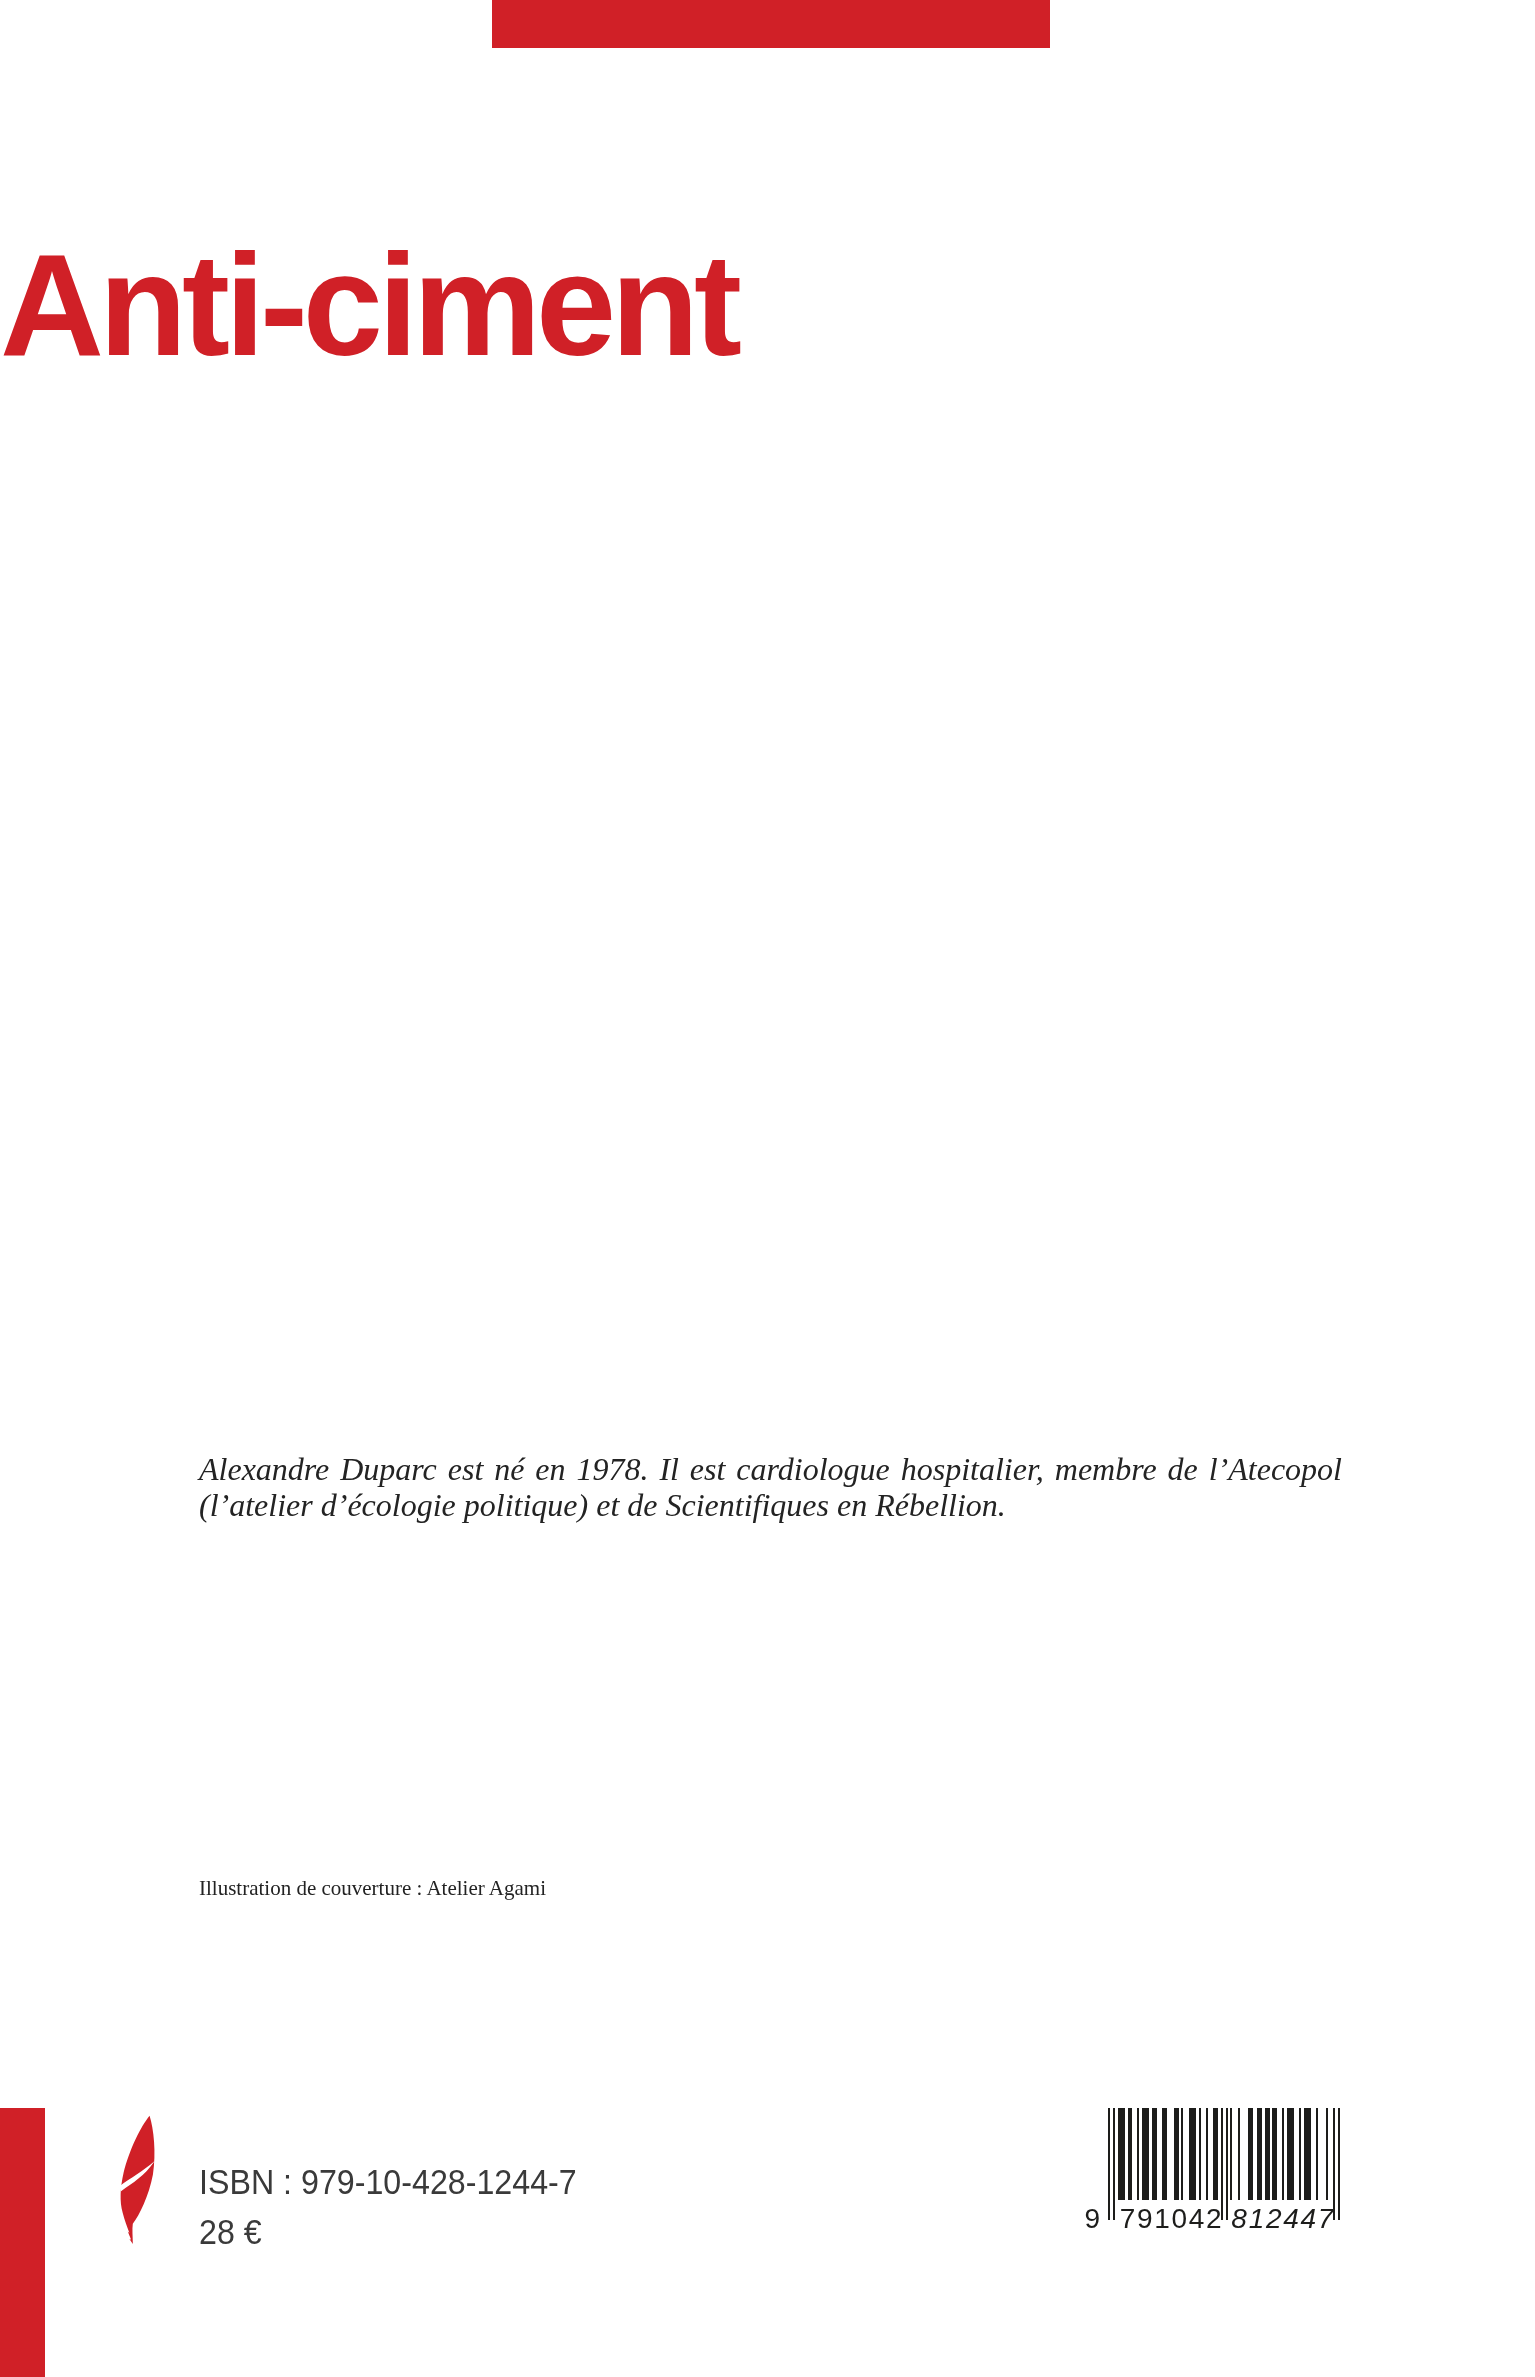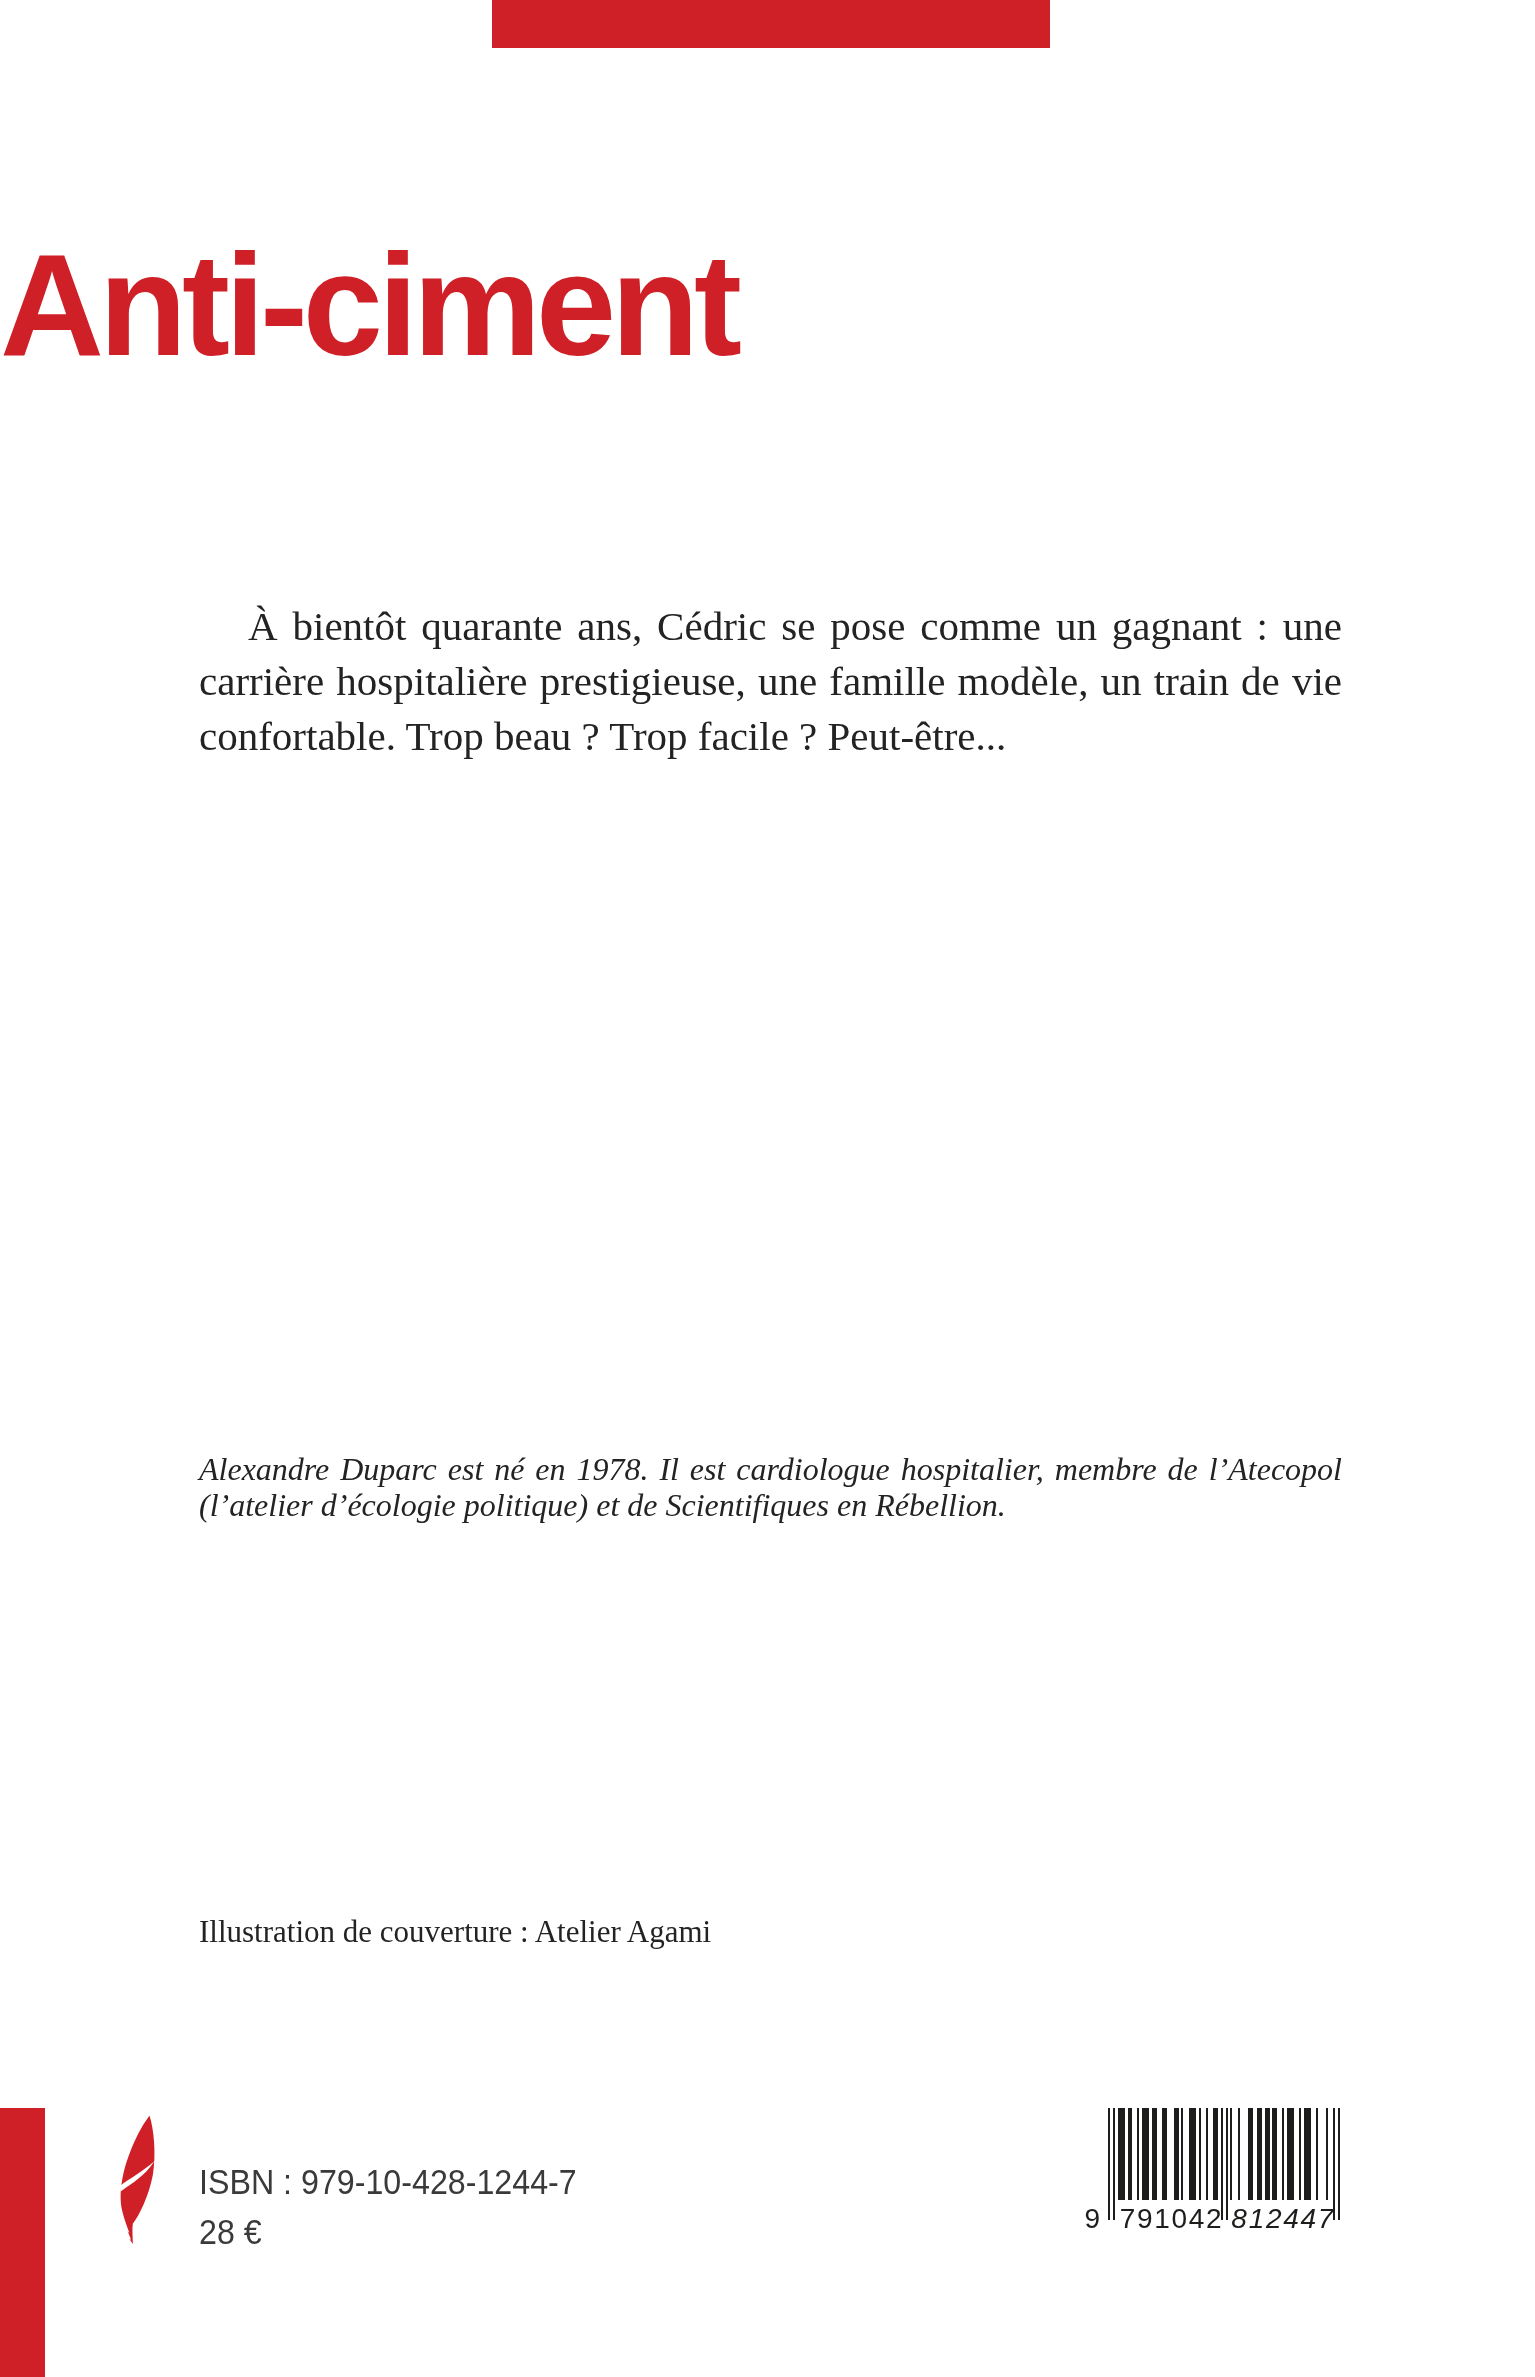--- a/index.html
+++ b/index.html
@@ -25,21 +25,21 @@
   .synopsis{
     position:absolute;left:199px;top:599px;width:1143px;
     font-size:41px;line-height:55px;text-align:justify;
   }
   .synopsis p{margin:0;text-indent:49px;}
   .bio{
     position:absolute;left:199px;top:1451px;width:1143px;
     font-style:italic;font-size:32px;line-height:36px;text-align:justify;
   }
   .credit{
-    position:absolute;left:199px;top:1913px;font-size:31px;line-height:37px;
+    position:absolute;left:199px;top:1870px;font-size:21px;line-height:37px;
   }
   .left-band{
     position:absolute;left:0;top:2108px;width:45px;height:269px;background:var(--red);
   }
   .feather{
     position:absolute;left:111px;top:2114px;width:52px;height:130px;
   }
   .isbn-block{
     position:absolute;left:199px;top:2157px;
     font-family:"Liberation Sans",sans-serif;font-size:35px;line-height:50px;
@@ -63,21 +63,20 @@
 </head>
 <body>
 
 <div class="page">
 
   <div class="top-band"></div>
 
   <h1 class="title">Anti-ciment</h1>
 
   <div class="synopsis">
-    <p>À bientôt quarante ans, Cédric se pose comme un gagnant : une carrière hospitalière prestigieuse, une famille modèle, un train de vie confortable. Trop beau ? Trop facile ? Peut-être...</p>
   </div>
 
   <div class="bio">Alexandre Duparc est né en 1978. Il est cardiologue hospitalier, membre de l’Atecopol (l’atelier d’écologie politique) et de Scientifiques en Rébellion.</div>
 
   <div class="credit">Illustration de couverture : Atelier Agami</div>
 
   <div class="left-band"></div>
 
   <svg class="feather" viewBox="0 0 62 155" xmlns="http://www.w3.org/2000/svg" aria-hidden="true">
     <path fill="#d02027" d="M46,2

